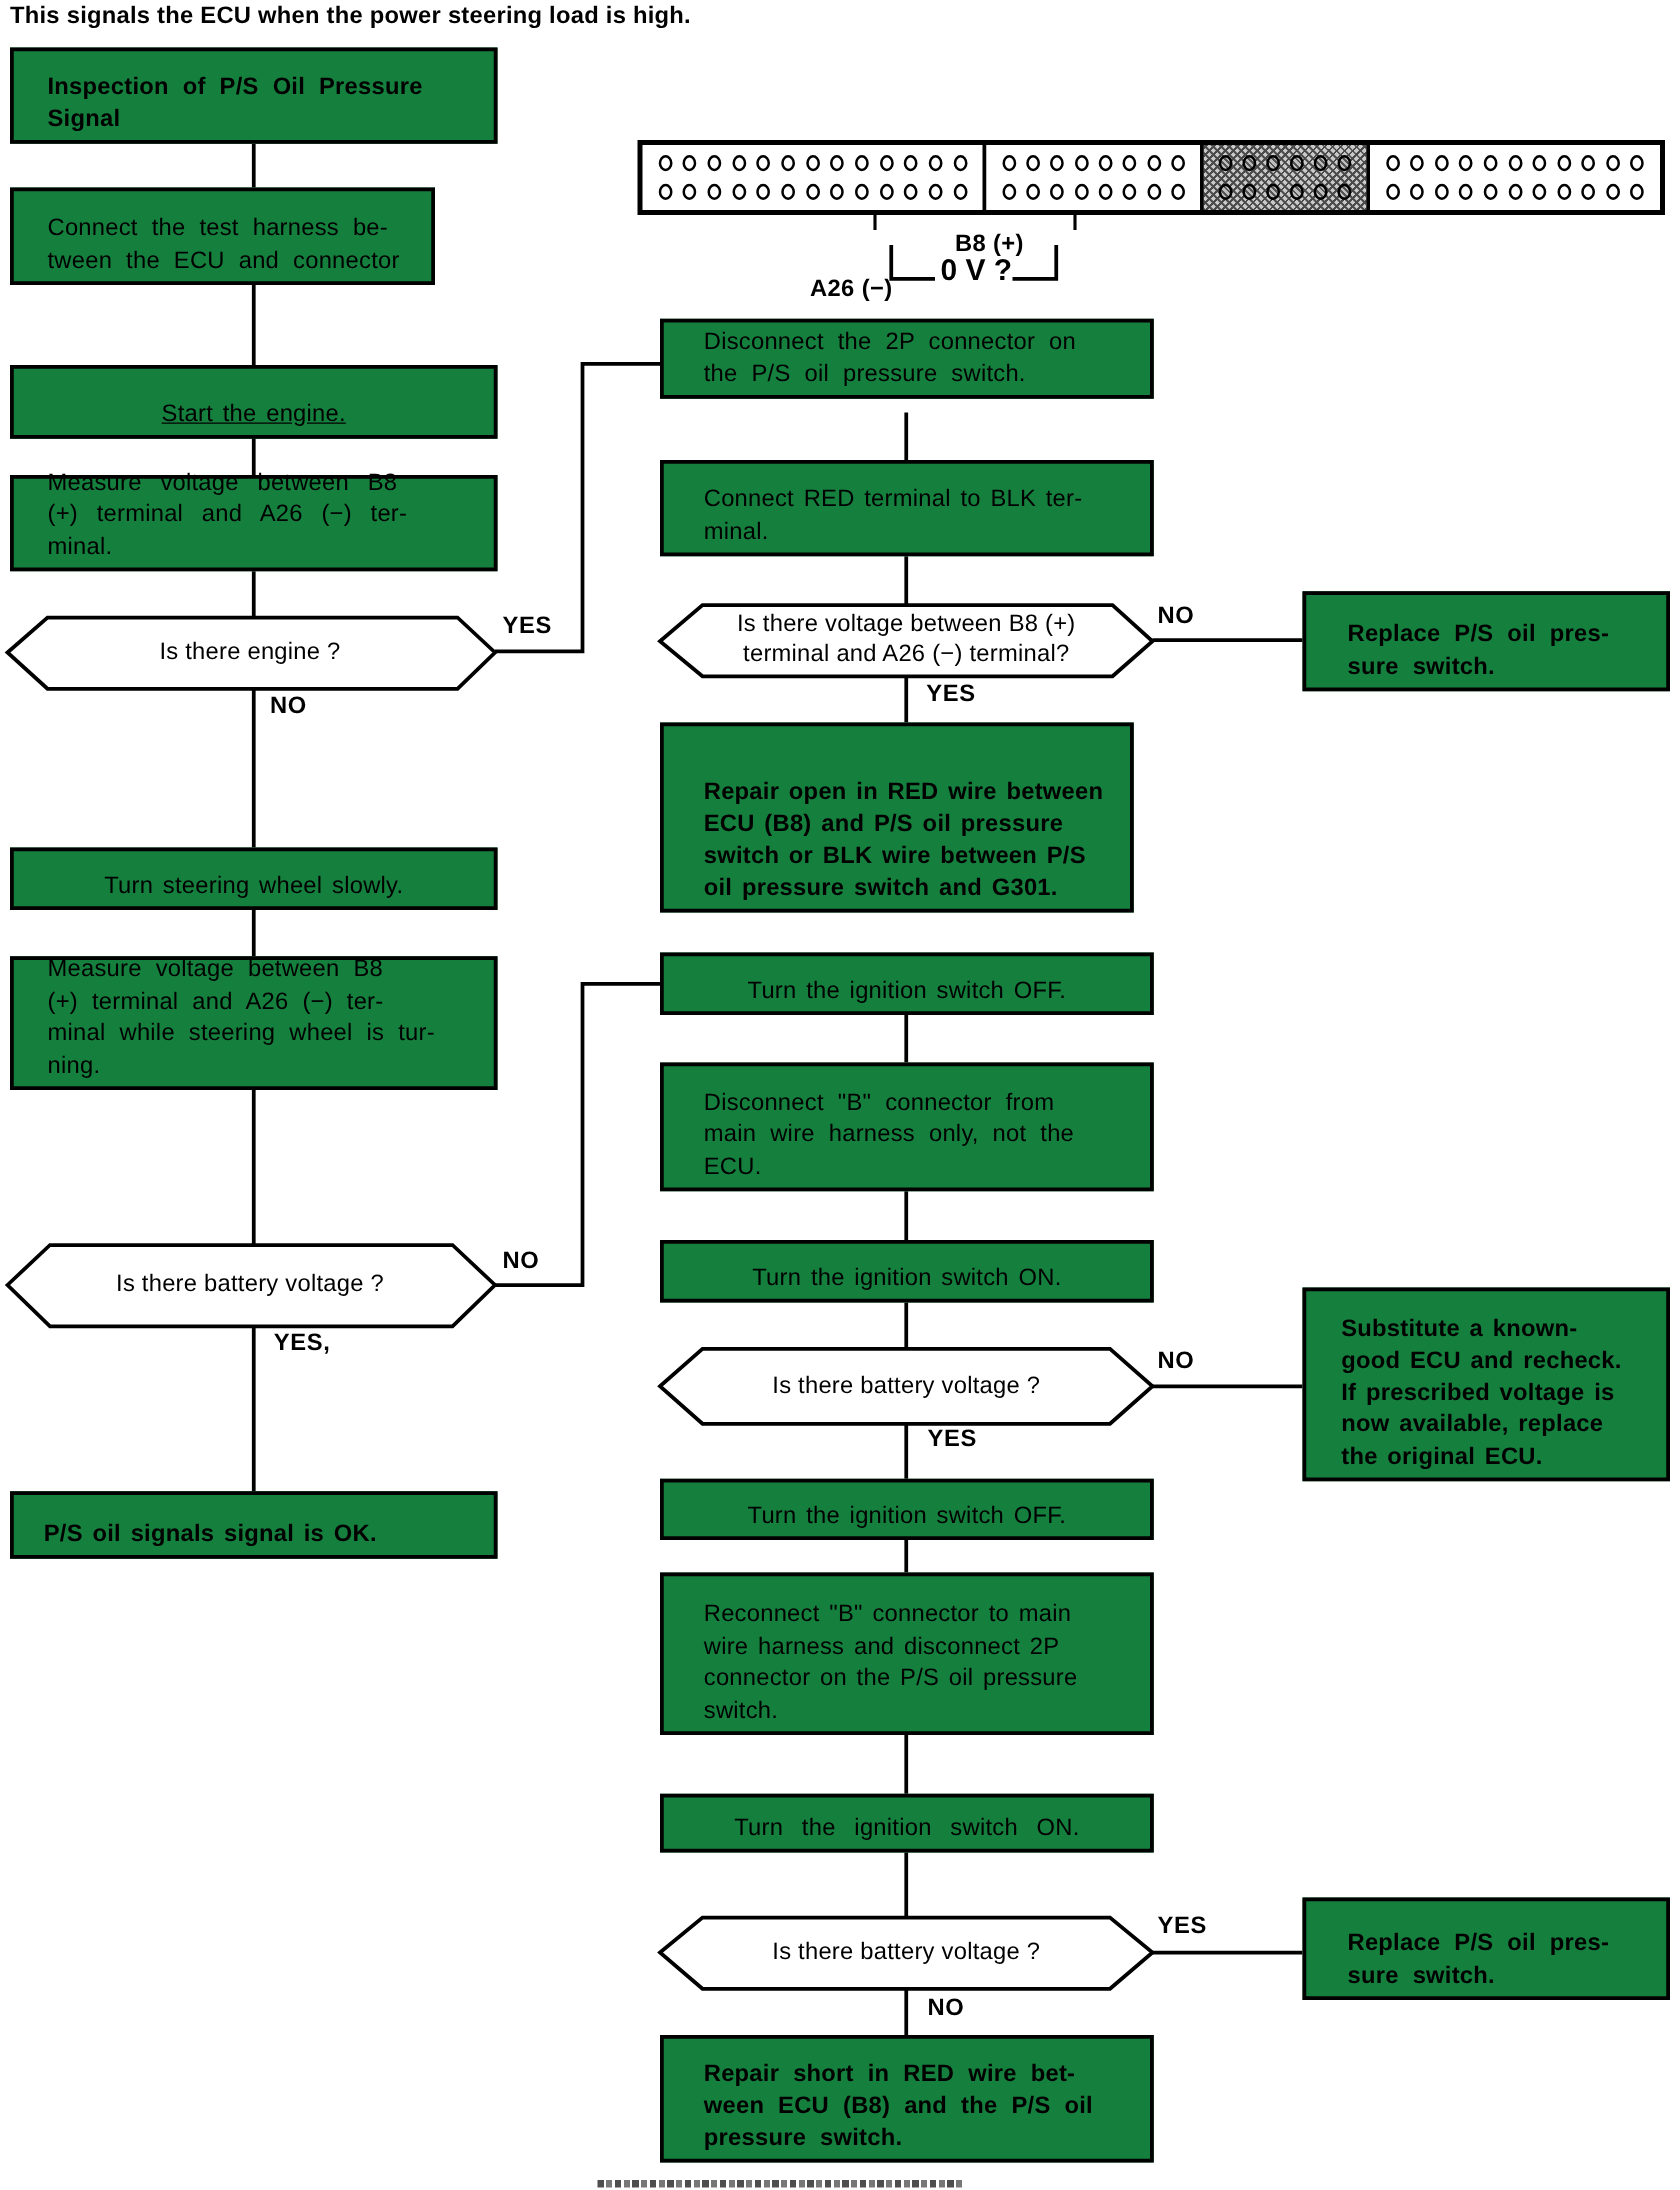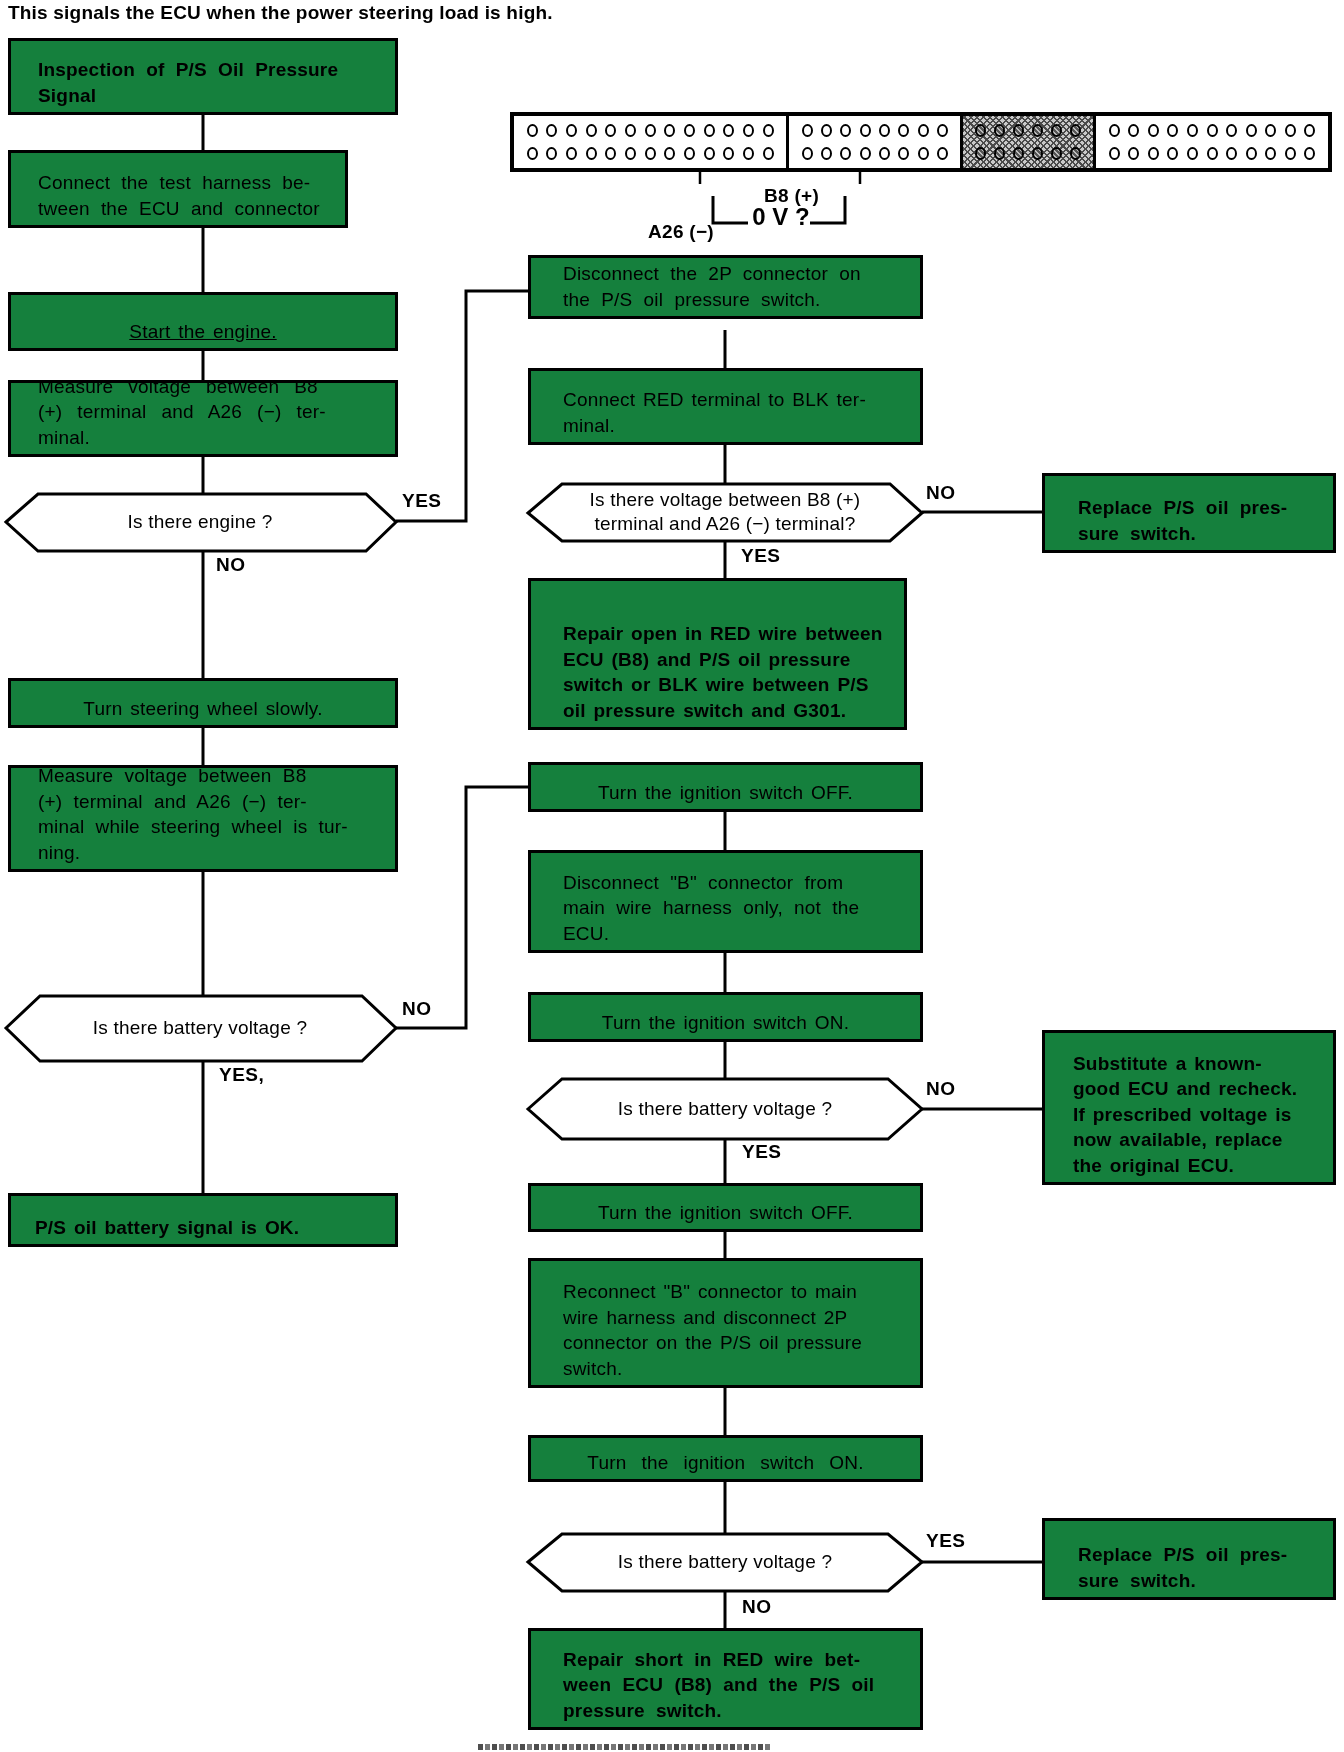--- a/index.html
+++ b/index.html
@@ -218,21 +218,21 @@
     <div class="txt">Turn steering wheel slowly.</div>
   </div>
   <div class="fbox pad-l ws2" style="left:8px; top:765px; width:390px; height:107px;">
     <div class="txt">Measure voltage between B8
 (+) terminal and A26 (−) ter-
 minal while steering wheel is tur-
 ning.</div>
   </div>
   <div class="hextext" style="left:40px; top:998px; width:320px; height:60px;">Is there battery voltage ?</div>
   <div class="fbox bold" style="left:8px; top:1193px; width:390px; height:54px; padding:4px 10px 4px 24px;">
-    <div class="txt">P/S oil battery signal is OK.</div>
+    <div class="txt">P/S oil signals signal is OK.</div>
   </div>
 
   <div class="fbox pad-m ws2" style="left:528px; top:255px; width:395px; height:64px;">
     <div class="txt">Disconnect the 2P connector on
 the P/S oil pressure switch.</div>
   </div>
   <div class="fbox pad-m" style="left:528px; top:368px; width:395px; height:77px;">
     <div class="txt">Connect RED terminal to BLK ter-
 minal.</div>
   </div>

